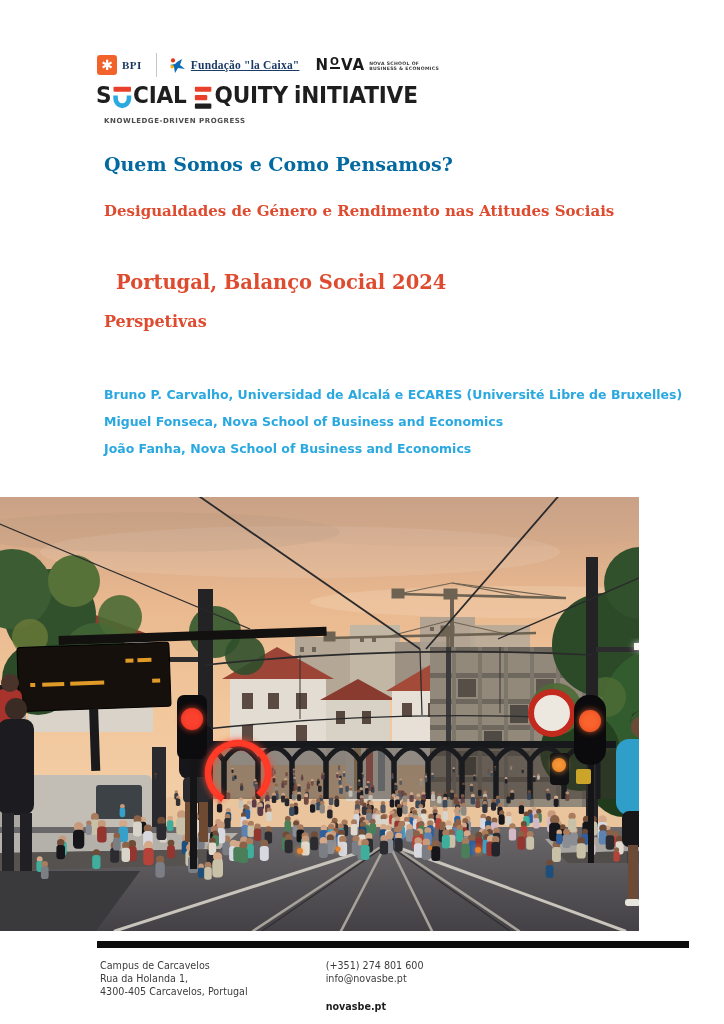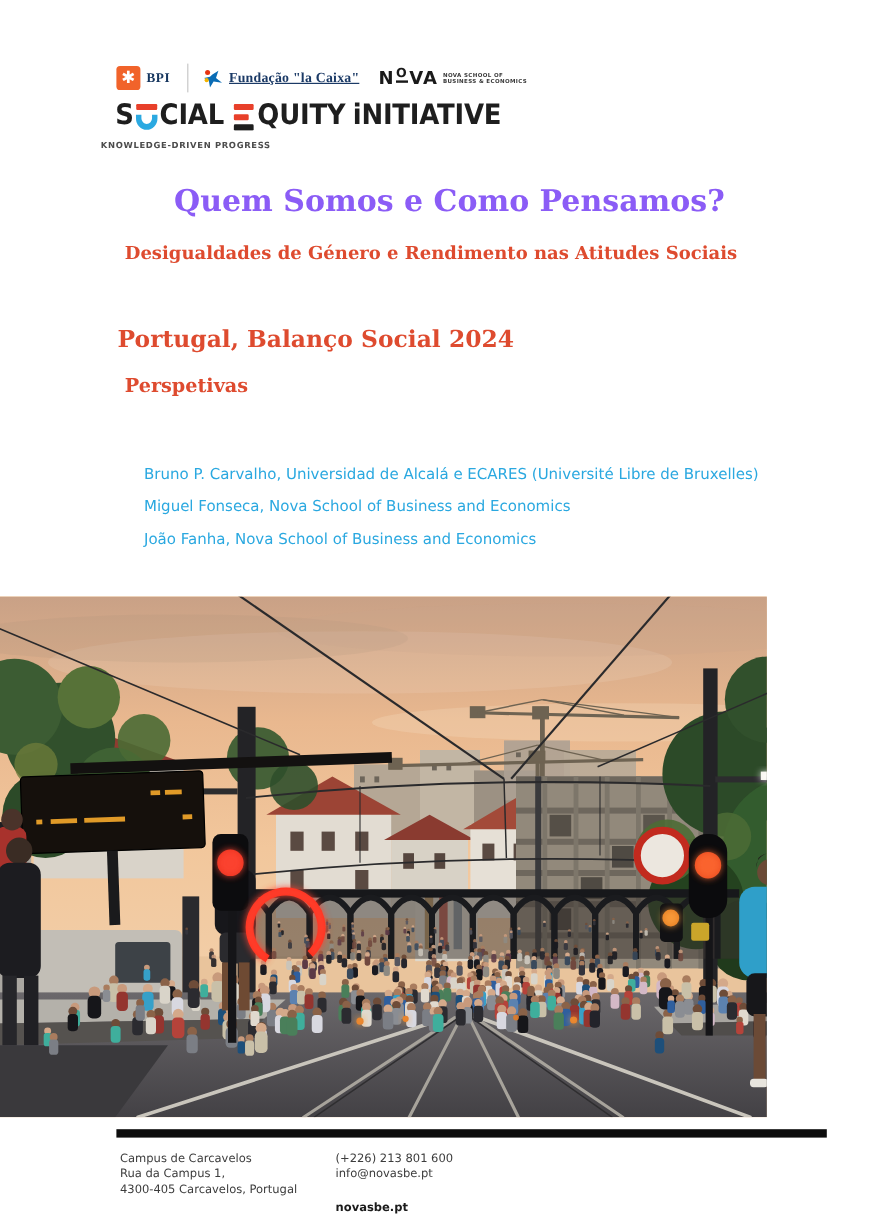--- a/index.html
+++ b/index.html
@@ -20,33 +20,33 @@
   .nova{display:flex;align-items:flex-start;margin-left:16px;}
   .nova-word{font-weight:800;color:#1a1a1a;font-size:15px;letter-spacing:1px;display:flex;align-items:flex-start;line-height:15px;}
   .nova-o{font-size:10.5px;border-bottom:2px solid #1a1a1a;line-height:9px;margin:0 1px;padding-bottom:1px;transform:translateY(-1px);}
   .nova-school{font-size:4.6px;color:#3a3a3a;font-weight:bold;line-height:5.4px;margin-left:4px;margin-top:3px;letter-spacing:.3px;}
   
   .sei{position:absolute;left:96px;top:85px;font-size:21px;font-weight:800;color:#1e1e1e;
     letter-spacing:-.2px;display:flex;align-items:flex-end;transform:scale(1.03,1.12);transform-origin:left bottom;}
   .sei span{line-height:24px;}
   .sei-glyph{display:inline-block;position:relative;width:19px;height:20px;margin:0 1px;}
   .sei-space{width:6px;display:inline-block;}
-  .sei-tagline{position:absolute;left:84px;top:117px;font-size:7px;color:#4c4c4c;letter-spacing:.55px;font-weight:bold;}
-  .main-title{position:absolute;top:153px;left:104px;font-family:"DejaVu Serif",serif;font-weight:bold;font-size:25px;color:#8b5cf6;white-space:nowrap;margin-left:41px;}
+  .sei-tagline{position:absolute;left:104px;top:117px;font-size:7px;color:#4c4c4c;letter-spacing:.55px;font-weight:bold;}
+  .main-title{position:absolute;top:153px;left:104px;font-family:"DejaVu Serif",serif;font-weight:bold;font-size:19px;color:#0369a1;white-space:nowrap;}
   .sub-title{position:absolute;top:202px;left:104px;font-family:"DejaVu Serif",serif;font-weight:bold;font-size:15px;color:#de4b2f;white-space:nowrap;}
-  .edition-title{position:absolute;top:271px;left:98px;font-family:"DejaVu Serif",serif;font-weight:bold;font-size:19.5px;color:#de4b2f;}
+  .edition-title{position:absolute;top:271px;left:116px;font-family:"DejaVu Serif",serif;font-weight:bold;font-size:19.5px;color:#de4b2f;}
   .section-title{position:absolute;top:312px;left:104px;font-family:"DejaVu Serif",serif;font-weight:bold;font-size:16px;color:#de4b2f;}
   
   .authors{position:absolute;left:104px;top:381px;}
-  .author-line{color:#2aa8e0;font-weight:normal;font-size:12.5px;line-height:27px;white-space:nowrap;margin-left:16px;}
+  .author-line{color:#2aa8e0;font-weight:bold;font-size:12.5px;line-height:27px;white-space:nowrap;}
   
   .photo-wrap{position:absolute;left:0;top:497px;width:639px;height:434px;overflow:hidden;background:#e9c49c;}
   
   .footer-bar{position:absolute;left:97px;top:941px;width:592px;height:7px;background:#0d0d0d;}
-  .footer-cols{position:absolute;left:100px;top:959px;display:flex;gap:32px;color:#3c3c3c;font-size:9.6px;line-height:13px;}
+  .footer-cols{position:absolute;left:100px;top:959px;display:flex;gap:78px;color:#3c3c3c;font-size:9.6px;line-height:13px;}
   .footer-col div{white-space:nowrap;}
   .site-bold{font-weight:bold;color:#1c1c1c;margin-top:15px;}
 </style>
 </head>
 <body>
 
 <div class="logos-row">
   <div class="bpi">
     <div class="bpi-ico">✱</div>
     <div class="bpi-txt">BPI</div>
@@ -1135,21 +1135,21 @@
         <circle cx="478" cy="353" r="3" fill="#ffa340" filter="url(#glow)" opacity="0.9"></circle>
     <circle cx="430" cy="351" r="2.4" fill="#e07b28" opacity="0.9"></circle>
   </g>
 </svg>
 </div>
 
 <div class="footer-bar"></div>
 <div class="footer-cols">
   <div class="footer-col">
     <div>Campus de Carcavelos</div>
-    <div>Rua da Campus 1,</div>
+    <div>Rua da Holanda 1,</div>
     <div>4300-405 Carcavelos, Portugal</div>
   </div>
   <div class="footer-col">
-    <div>(+226) 213 801 600</div>
+    <div>(+351) 274 801 600</div>
     <div>info@novasbe.pt</div>
     <div class="site-bold">novasbe.pt</div>
   </div>
 </div>
 
 </body></html>

